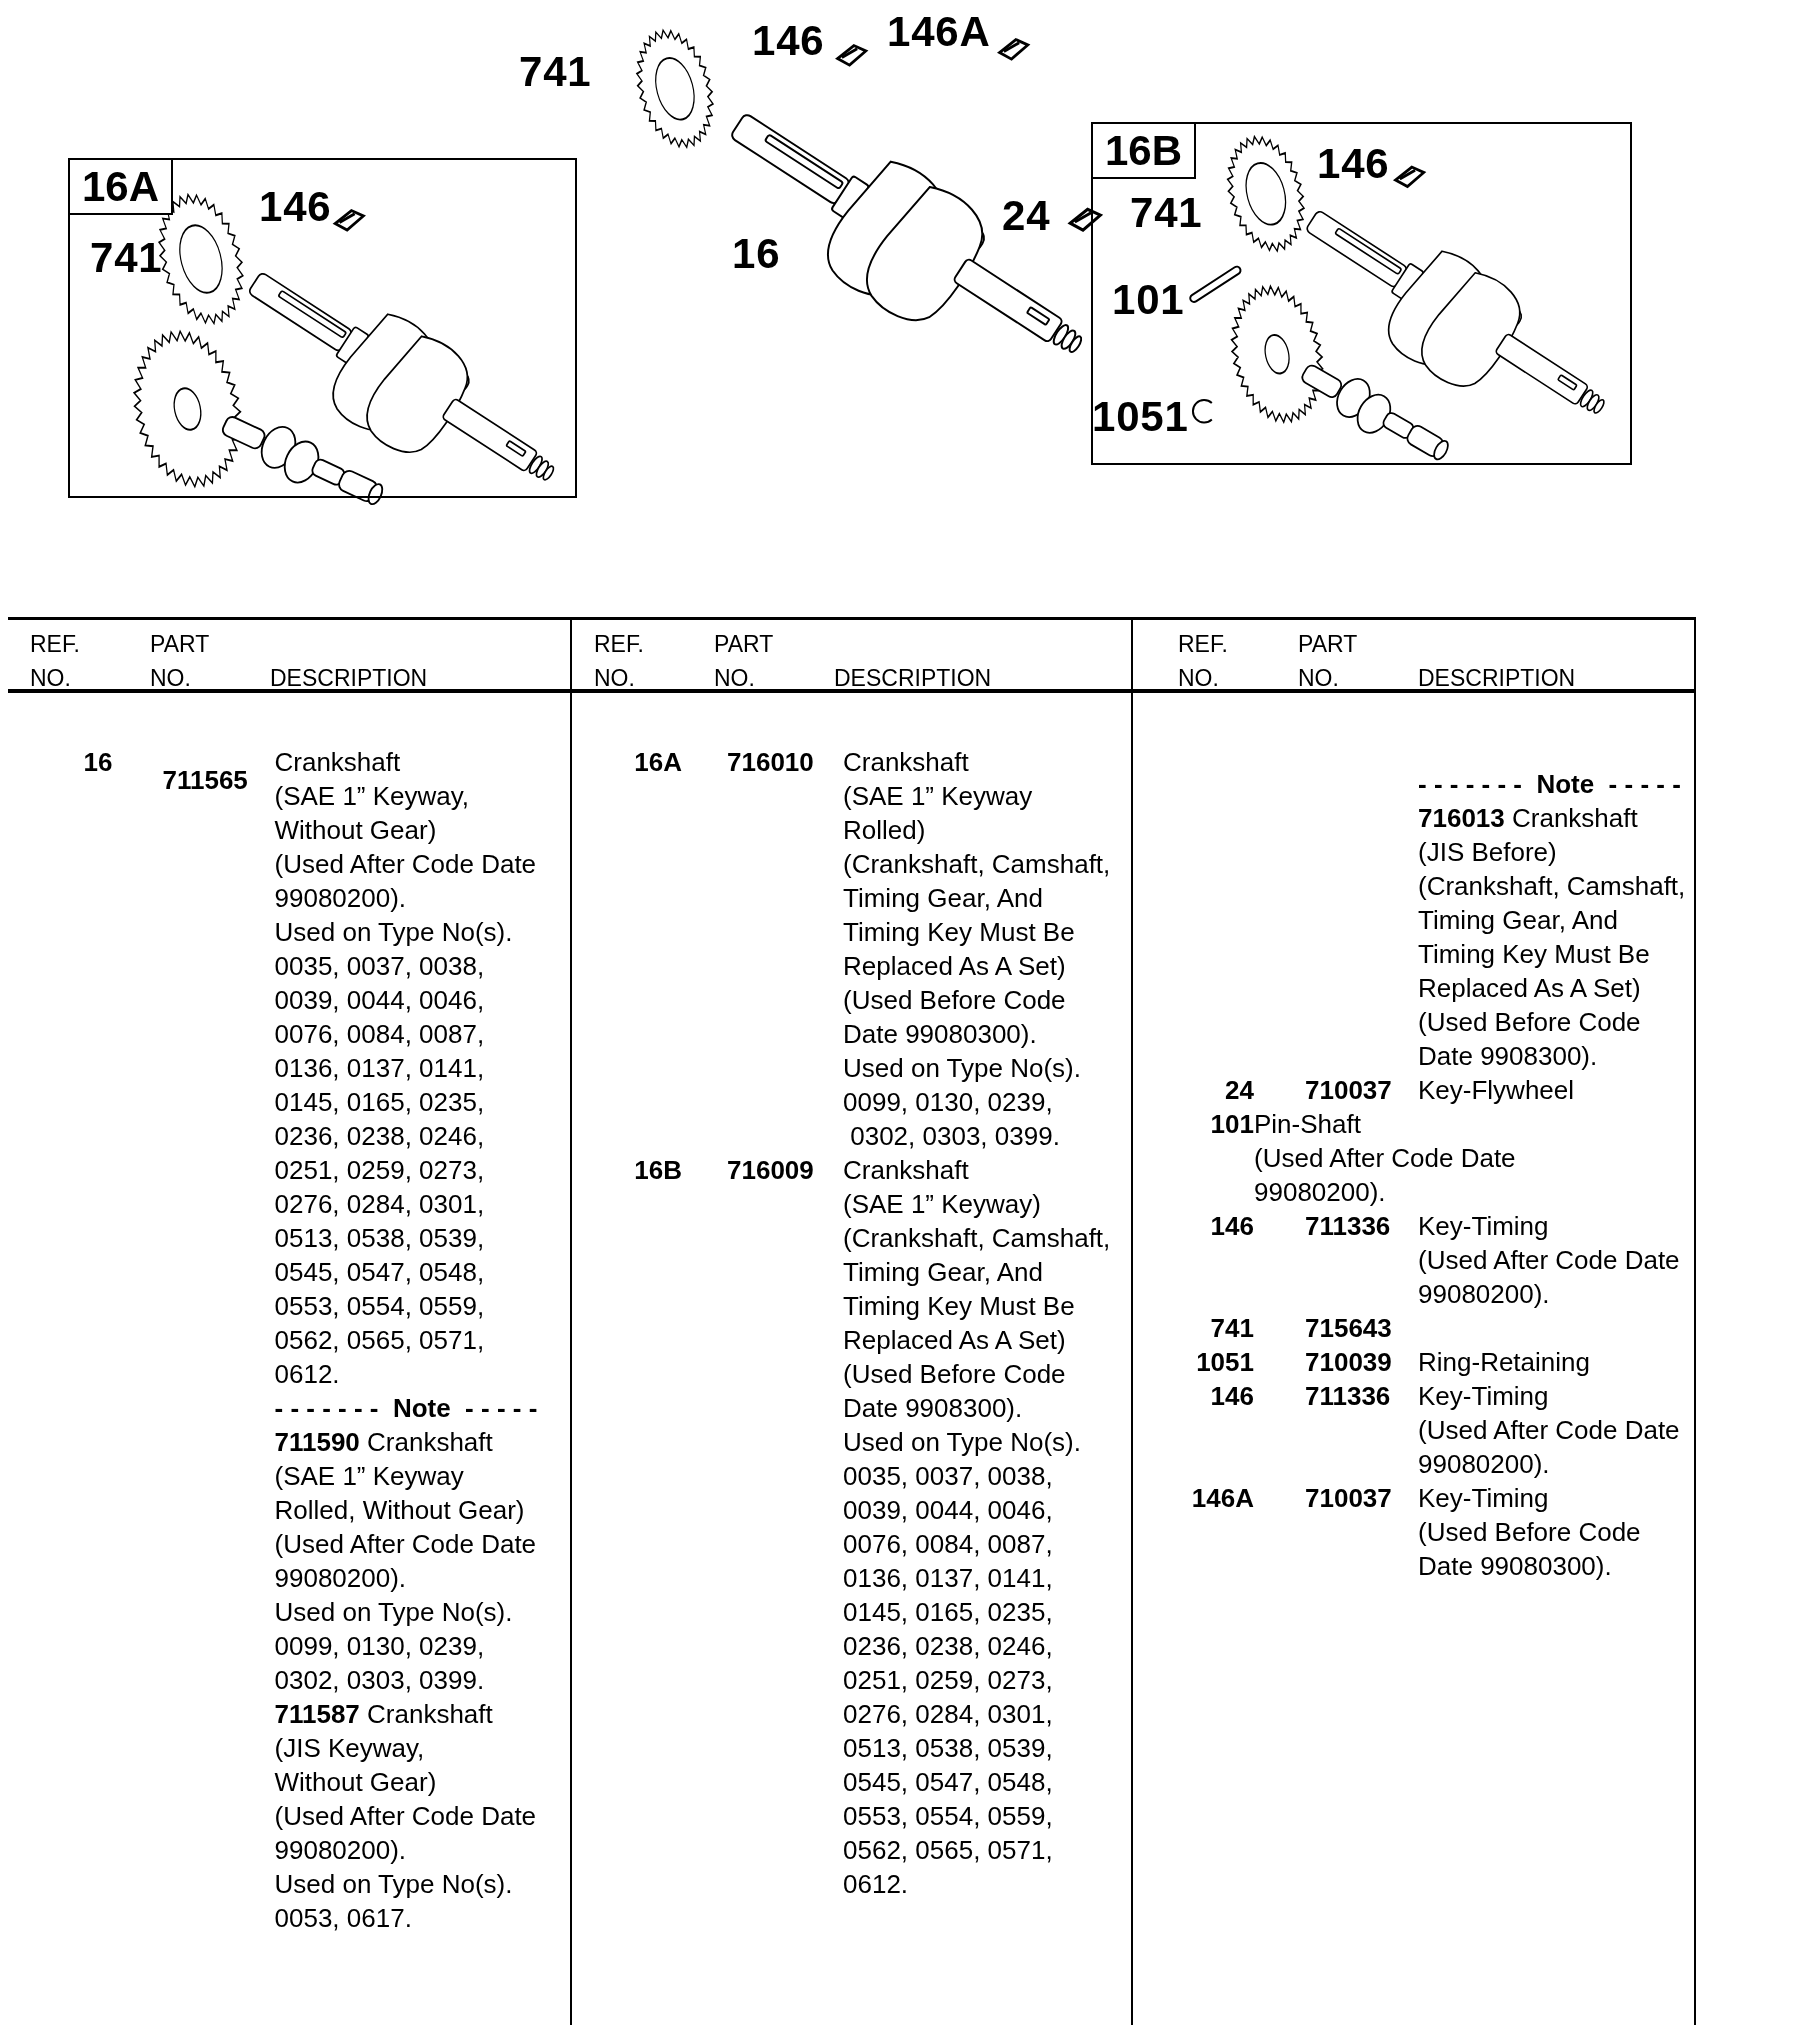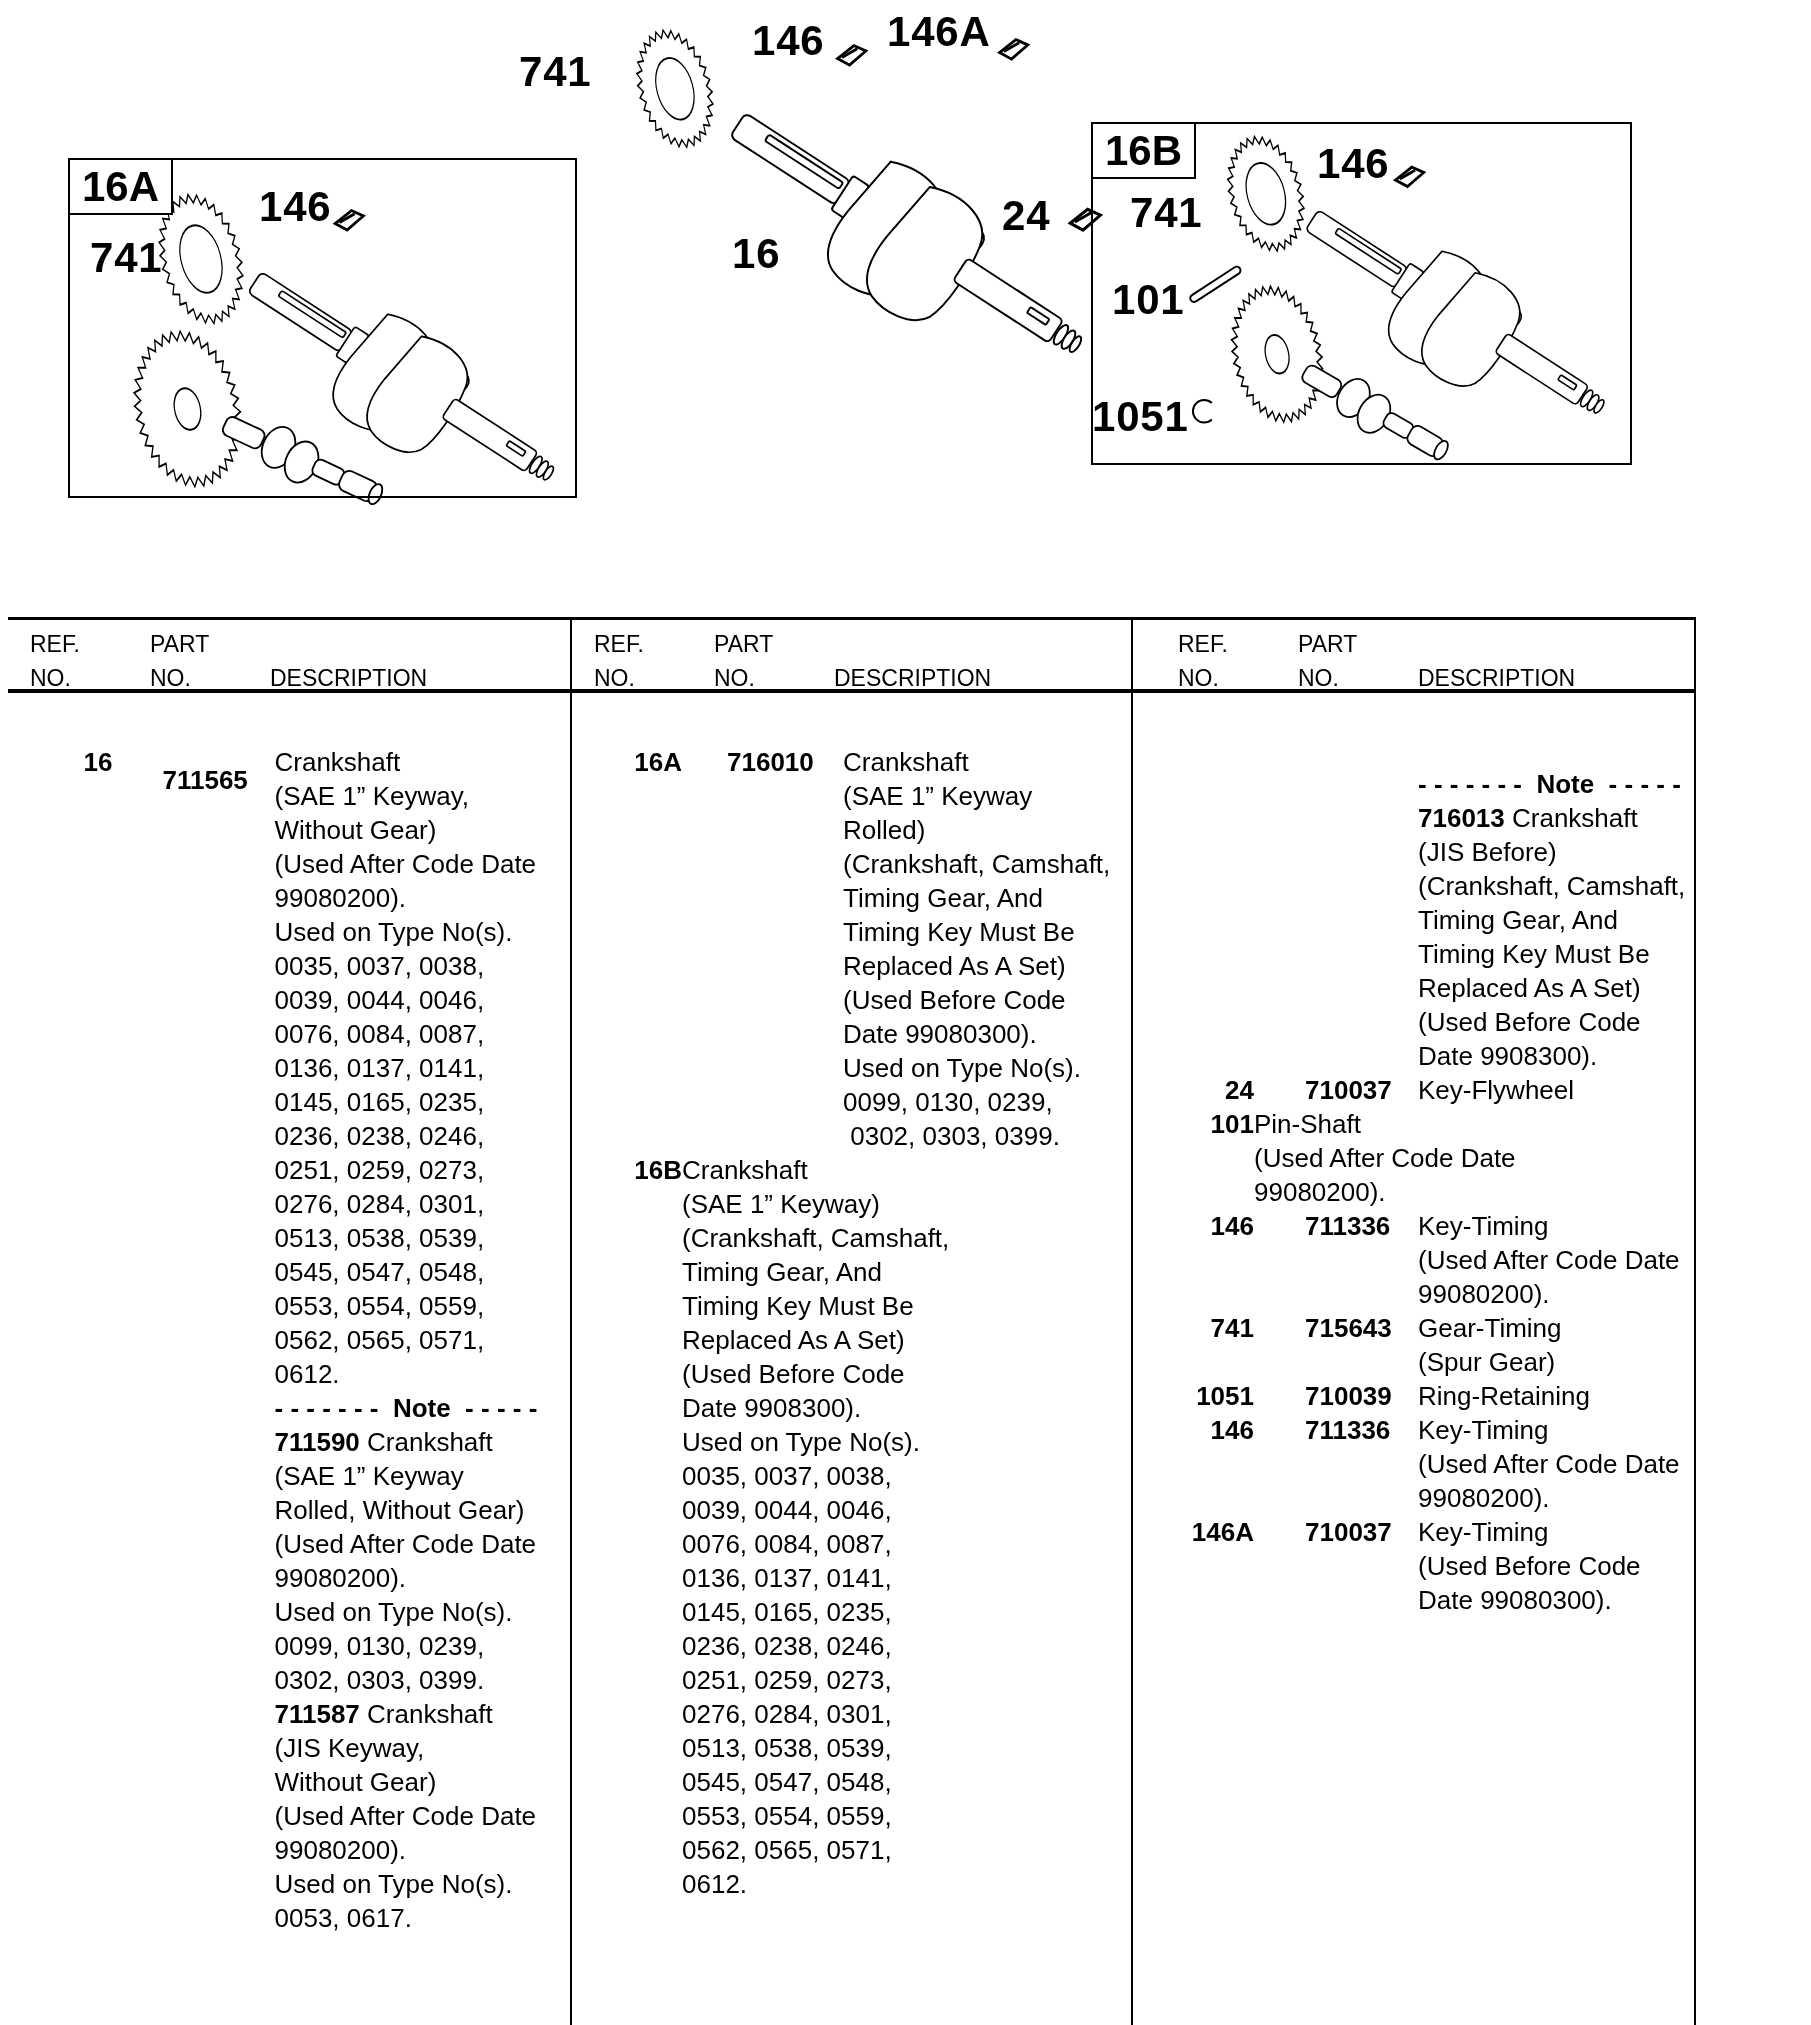--- a/index.html
+++ b/index.html
@@ -194,20 +194,21 @@
           <div class="line"><span>Replaced As A Set)</span></div>
           <div class="line"><span>(Used Before Code</span></div>
           <div class="line"><span>Date 99080300).</span></div>
           <div class="line"><span>Used on Type No(s).</span></div>
           <div class="line"><span>0099, 0130, 0239,</span></div>
           <div class="line"><span> 0302, 0303, 0399.</span></div>
         </div>
       </div>
       <div class="entry">
         <div class="ref">16B</div>
+        <div class="part">716009</div>
         <div class="desc">
           <div class="line"><span>Crankshaft</span></div>
           <div class="line"><span>(SAE 1” Keyway)</span></div>
           <div class="line"><span>(Crankshaft, Camshaft,</span></div>
           <div class="line"><span>Timing Gear, And</span></div>
           <div class="line"><span>Timing Key Must Be</span></div>
           <div class="line"><span>Replaced As A Set)</span></div>
           <div class="line"><span>(Used Before Code</span></div>
           <div class="line"><span>Date 9908300).</span></div>
           <div class="line"><span>Used on Type No(s).</span></div>
@@ -263,24 +264,20 @@
         <div class="part">711336</div>
         <div class="desc">
           <div class="line"><span>Key-Timing</span></div>
           <div class="line"><span>(Used After Code Date</span></div>
           <div class="line"><span>99080200).</span></div>
         </div>
       </div>
       <div class="entry">
         <div class="ref">741</div>
         <div class="part">715643</div>
-        <div class="desc">
-          <div class="line"><span>Gear-Timing</span></div>
-          <div class="line"><span>(Spur Gear)</span></div>
-        </div>
       </div>
       <div class="entry">
         <div class="ref">1051</div>
         <div class="part">710039</div>
         <div class="desc">
           <div class="line"><span>Ring-Retaining</span></div>
         </div>
       </div>
       <div class="entry">
         <div class="ref">146</div>

